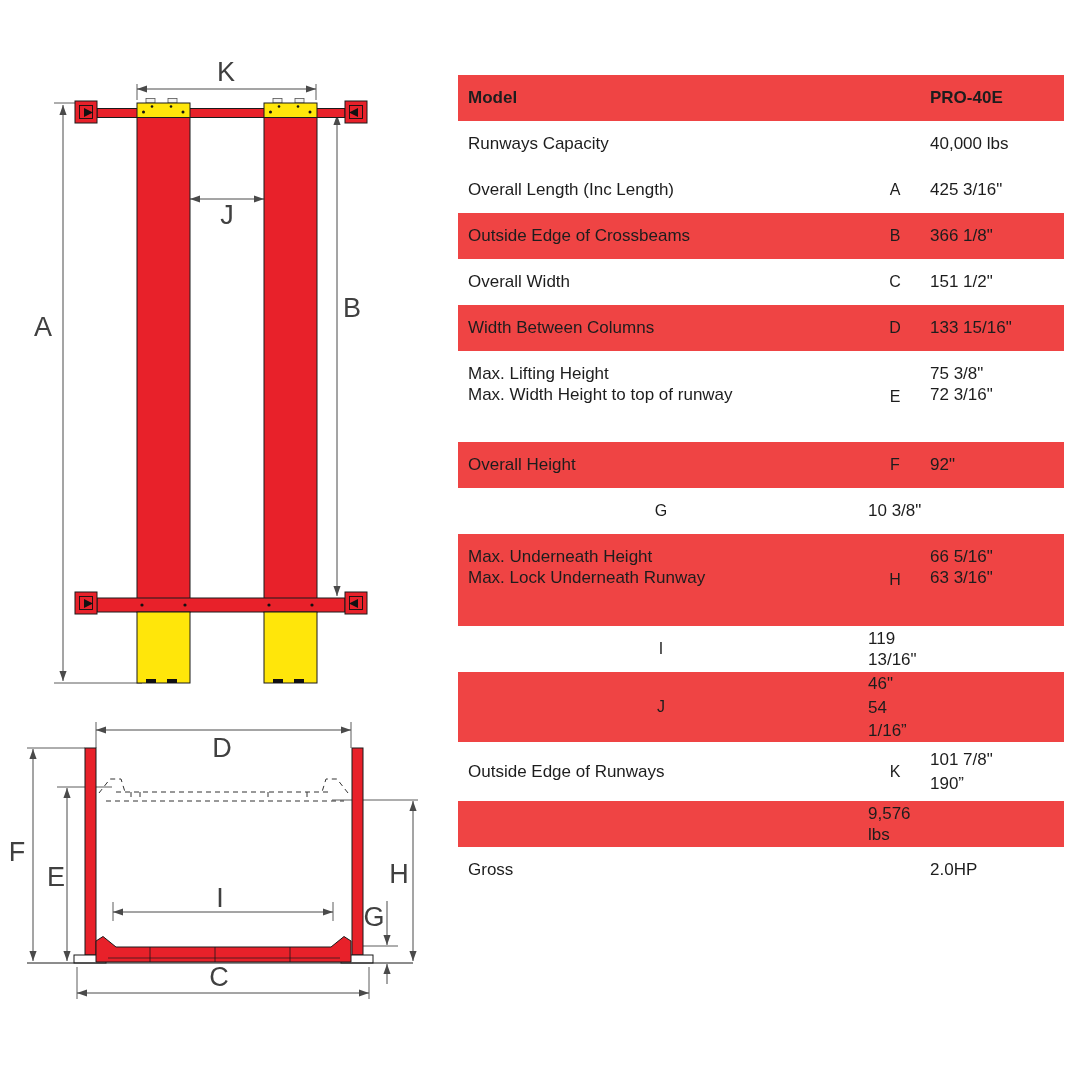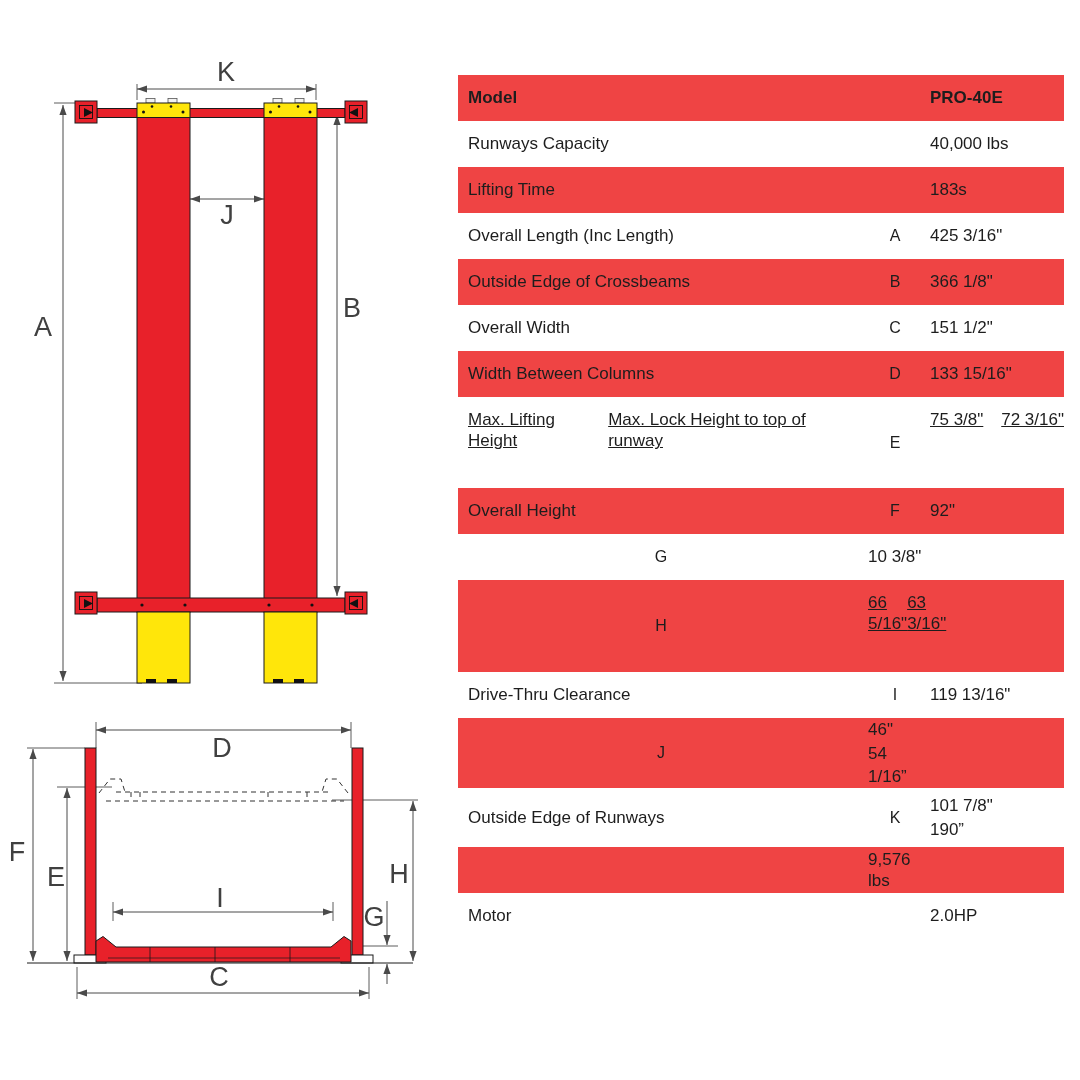--- a/index.html
+++ b/index.html
@@ -9,22 +9,22 @@
   
   .spec-table{position:absolute;left:458px;top:75px;width:606px;}
   .r{display:grid;grid-template-columns:1fr 62px 138px;align-items:center;
      font-size:17px;line-height:1.25;}
   .r.pink{background:#ef4444;}
   .h46{height:46px;} .h91{height:91px;} .h92{height:92px;} .h70{height:70px;} .h79{height:59px;}
   .lbl{padding-left:10px;}
   .ltr{text-align:center;font-size:16px;}
   .val{padding-left:4px;}
   .hdr .lbl,.hdr .val{font-weight:bold;}
-  .dbl{display:flex;flex-direction:row;justify-content:space-between;
-       height:100%;box-sizing:border-box;padding:12px 0 12px 0;text-decoration:underline;}
+  .dbl{display:flex;flex-direction:column;
+       height:100%;box-sizing:border-box;padding:12px 0 12px 0;}
   .dbl.lbl{padding-left:10px;} .dbl.val{padding-left:4px;}
   .stack{display:flex;flex-direction:column;justify-content:center;gap:1px;line-height:23px;}
   
   .dim{stroke:#4a4a4a;stroke-width:1;fill:none;}
   .ext{stroke:#4a4a4a;stroke-width:0.9;fill:none;}
   .stru{stroke:#1a1a1a;stroke-width:1;}
   .dash{stroke:#333333;stroke-width:1;fill:none;stroke-dasharray:5 4;}
   .dimtxt{fill:#404040;font-family:"Liberation Sans","DejaVu Sans",sans-serif;
           font-size:27px;text-anchor:middle;}
 </style>
@@ -185,25 +185,20 @@
       <div class="ltr"></div>
       <div class="val">PRO-40E</div>
     </div>
 
     <div class="r h46">
       <div class="lbl">Runways Capacity</div>
       <div class="ltr"></div>
       <div class="val">40,000 lbs</div>
     </div>
 
-    <div class="r h46 pink">
-      <div class="lbl">Lifting Time</div>
-      <div class="ltr"></div>
-      <div class="val">183s</div>
-    </div>
 
     <div class="r h46">
       <div class="lbl">Overall Length (Inc Length)</div>
       <div class="ltr">A</div>
       <div class="val">425 3/16"</div>
     </div>
 
     <div class="r h46 pink">
       <div class="lbl">Outside Edge of Crossbeams</div>
       <div class="ltr">B</div>
@@ -218,50 +213,53 @@
 
     <div class="r h46 pink">
       <div class="lbl">Width Between Columns</div>
       <div class="ltr">D</div>
       <div class="val">133 15/16"</div>
     </div>
 
     <div class="r h91">
       <div class="dbl lbl">
         <span>Max. Lifting Height</span>
-        <span>Max. Lock Height to top of runway</span>
+        <span>Max. Width Height to top of runway</span>
       </div>
       <div class="ltr">E</div>
       <div class="dbl val">
         <span>75 3/8"</span>
         <span>72 3/16"</span>
       </div>
     </div>
 
     <div class="r h46 pink">
       <div class="lbl">Overall Height</div>
       <div class="ltr">F</div>
       <div class="val">92"</div>
     </div>
 
     <div class="r h46">
       <div class="ltr">G</div>
       <div class="val">10 3/8"</div>
     </div>
 
     <div class="r h92 pink">
+      <div class="dbl lbl">
+        <span>Max. Underneath Height</span>
+        <span>Max. Lock Underneath Runway</span>
+      </div>
       <div class="ltr">H</div>
       <div class="dbl val">
         <span>66 5/16"</span>
         <span>63 3/16"</span>
       </div>
     </div>
 
     <div class="r h46">
-      <div class="lbl">Drive-Thru Clearance</div>
       <div class="ltr">I</div>
       <div class="val">119 13/16"</div>
     </div>
 
     <div class="r h70 pink">
       <div class="ltr">J</div>
       <div class="val stack">
         <span>46"</span>
         <span>54 1/16”</span>
       </div>
@@ -275,19 +273,19 @@
         <span>190”</span>
       </div>
     </div>
 
     <div class="r h46 pink">
       <div class="ltr"></div>
       <div class="val">9,576 lbs</div>
     </div>
 
     <div class="r h46">
-      <div class="lbl">Motor</div>
+      <div class="lbl">Gross</div>
       <div class="ltr"></div>
       <div class="val">2.0HP</div>
     </div>
 
   </div>
 </div>
 
 </body></html>

